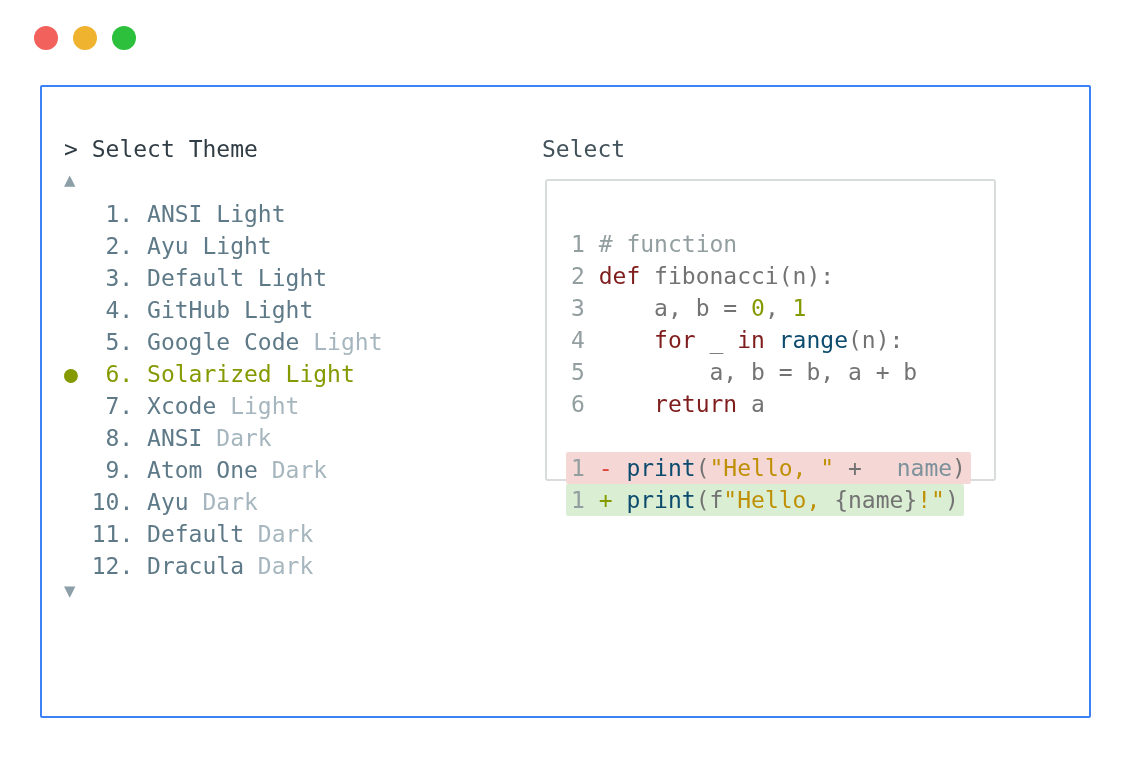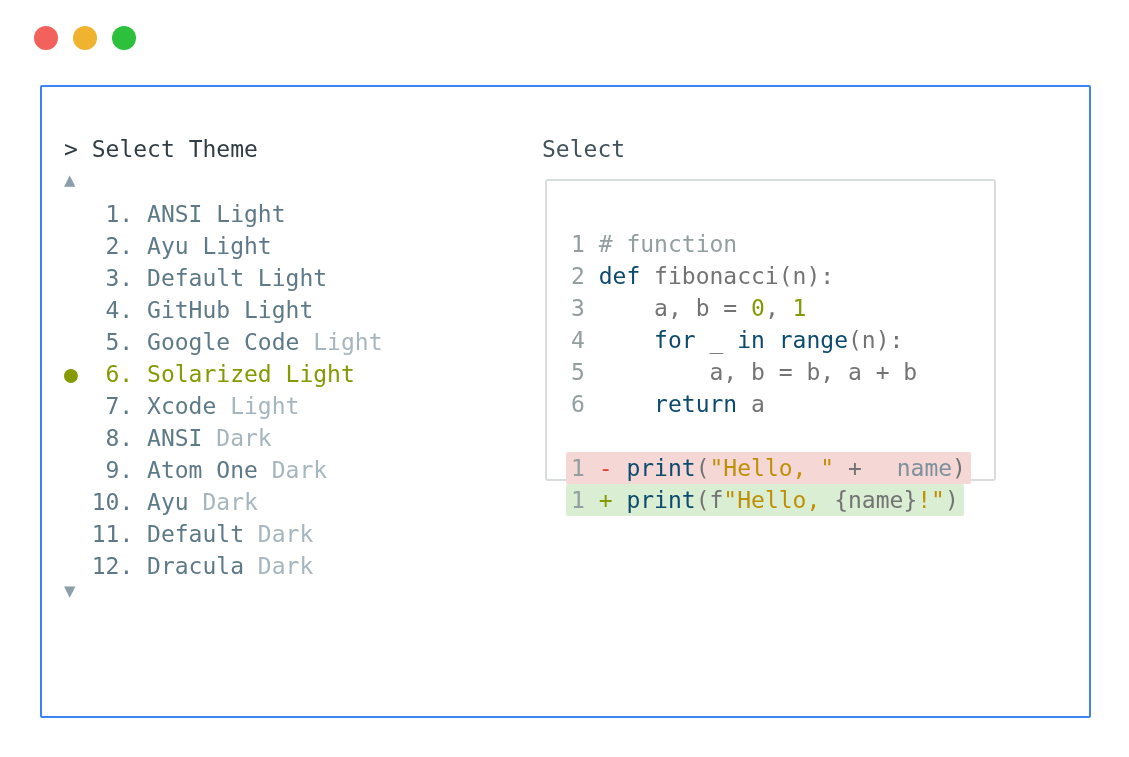--- a/index.html
+++ b/index.html
@@ -38,21 +38,21 @@
     border:2px solid #d8dcdd;border-radius:3px;box-sizing:border-box;background:#ffffff;
   }
   .code{position:absolute;left:24px;top:47px;}
   .code-row{height:32px;color:#4c5f6a;}
   .chip{display:inline-block;line-height:30px;padding:1px 5px 1px 5px;margin-left:-5px;border-radius:2px;}
   .chip.removed{background:#f5d8d5;}
   .chip.added{background:#daeed3;}
   .linenum{color:#929e9f;}
   .tok-comment{color:#929e9f;}
   .tok-plain{color:#737373;}
-  .tok-kw{color:#0c4a6e;}
+  .tok-kw{color:#7f1d1d;}
   .tok-fn{color:#0c4a6e;}
   .tok-num{color:#859900;}
   .tok-str{color:#bf9005;}
   .tok-del{color:#e04138;}
   .tok-add{color:#859900;}
   .tok-var{color:#7d919c;margin-left:21px;}
 </style>
 </head>
 <body>
 

